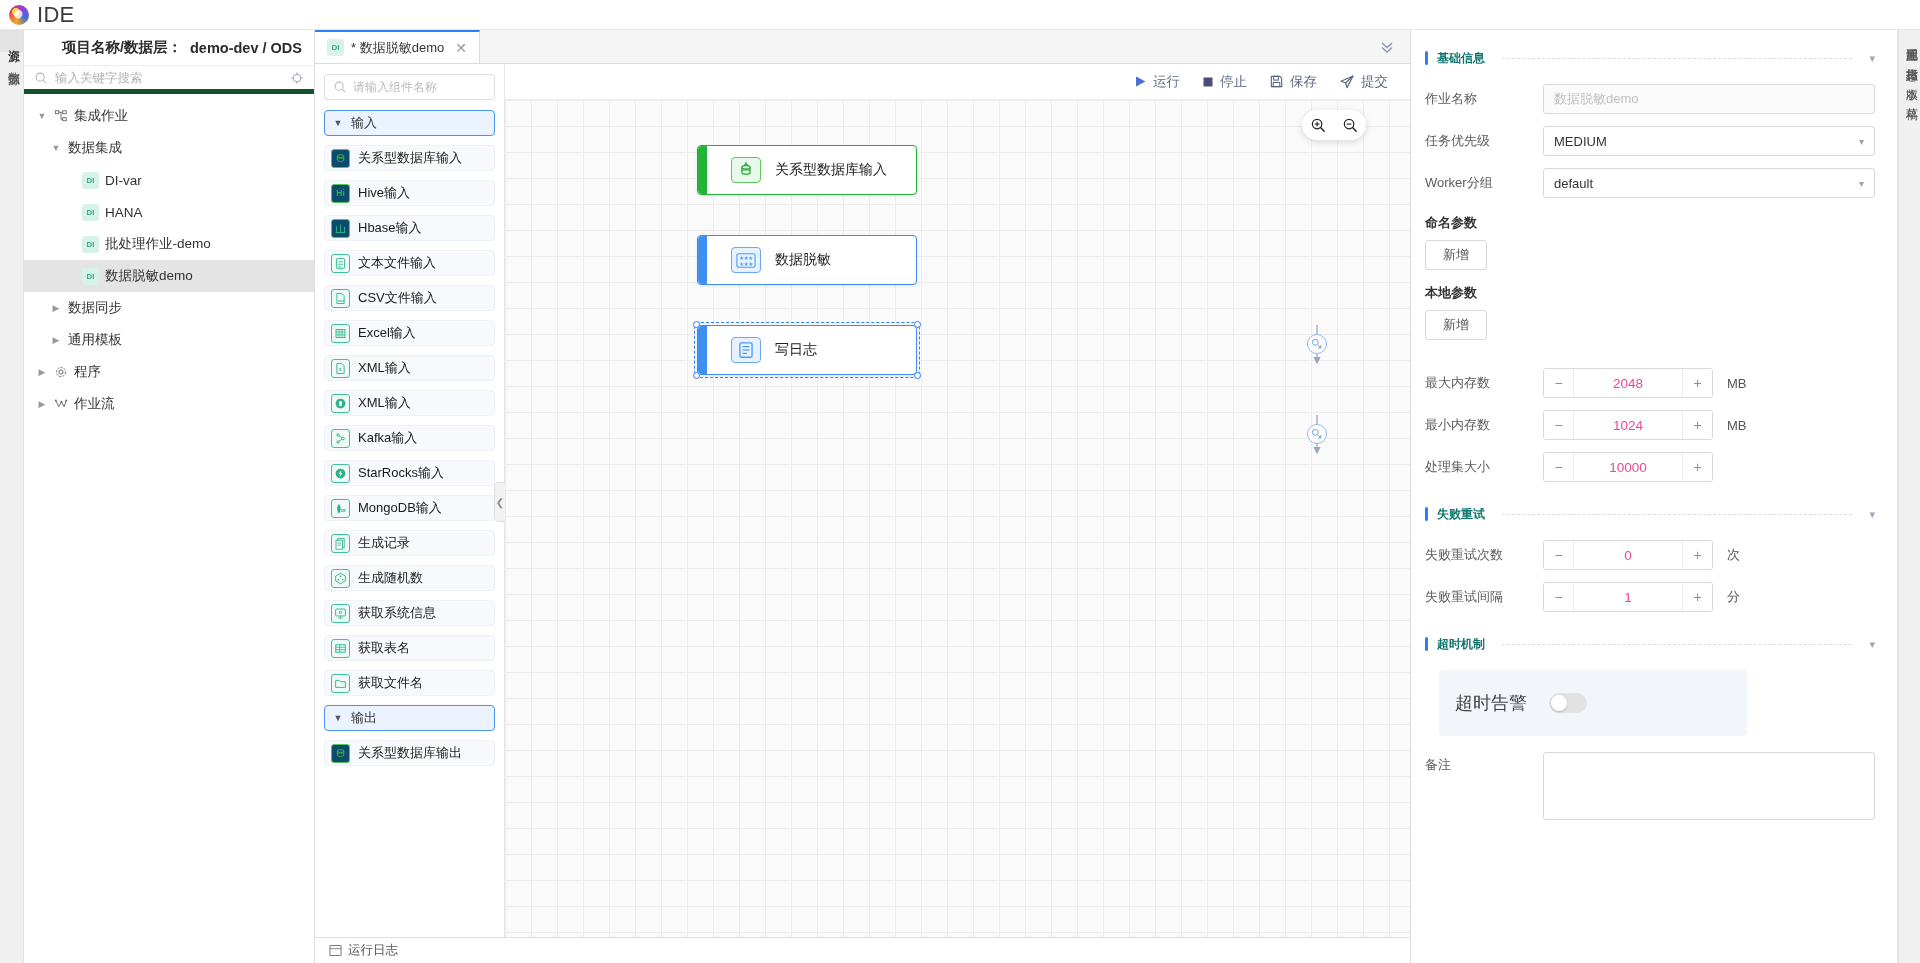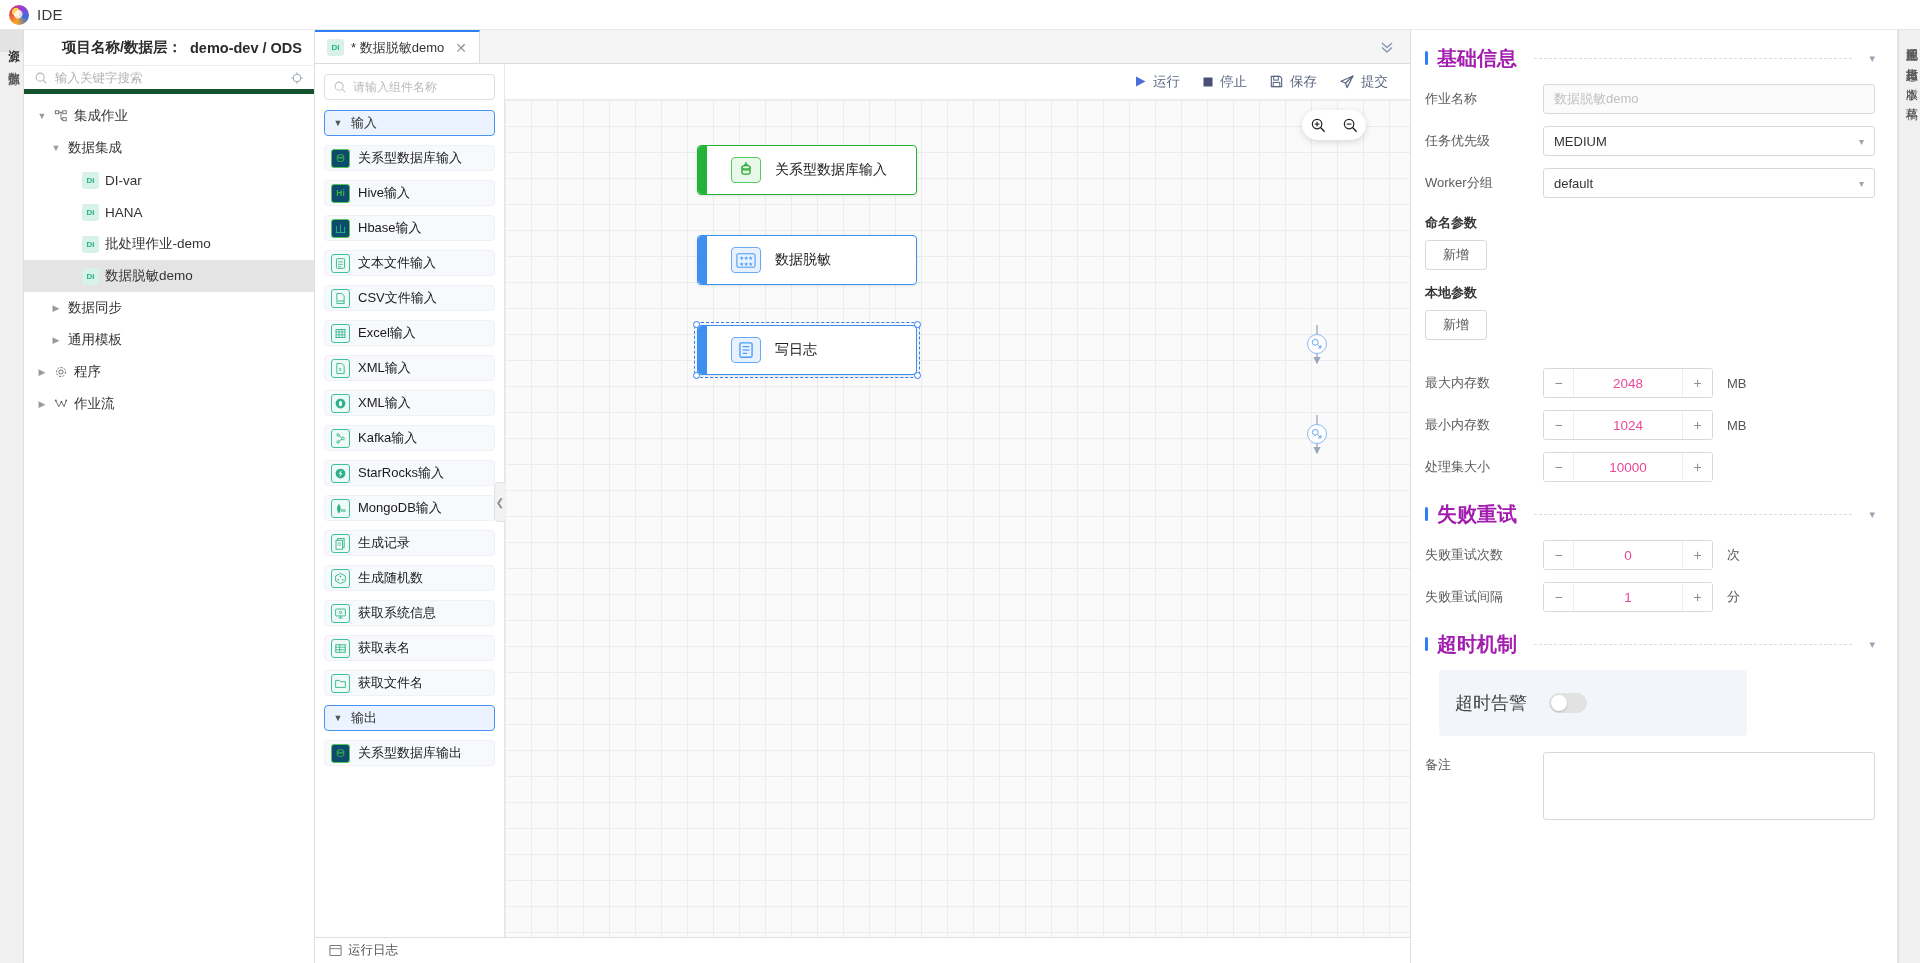--- a/index.html
+++ b/index.html
@@ -25,21 +25,21 @@
     width: 20px; height: 20px; border-radius: 50%;
     background:
       radial-gradient(circle at 35% 35%, #ffd34d 0 22%, transparent 23%),
       conic-gradient(from 200deg, #f6a623, #e8434b, #a03ad6, #3a6fd6, #f6a623);
     position: relative;
   }
   .logo-mark::after {
     content:""; position:absolute; inset:5px; border-radius:50%;
     background: radial-gradient(circle at 40% 40%, #ffffffcc 0 45%, #ffffff00 60%);
   }
-  .app-title { font-size: 15px; color: #3a3a3a; letter-spacing: .3px; }
+  .app-title { font-size: 22px; color: #3a3a3a; letter-spacing: .3px; }
 
   
   .body-row { flex: 1; display: flex; min-height: 0; }
 
   
   .rail {
     width: 24px; min-width: 24px;
     background: #f0f0f0;
     border-right: 1px solid #e0e0e0;
     display: flex; flex-direction: column; align-items: stretch;
@@ -272,21 +272,21 @@
     display:flex; flex-direction:column;
     overflow:hidden;
     border-right:1px solid #e5e5e5;
   }
   .props-inner { flex:1; padding: 14px 22px 0 14px; overflow:hidden; }
   .sec-head {
     display:flex; align-items:center; gap:9px;
     height: 28px; margin-bottom: 6px;
   }
   .sec-bar { width:3px; height:14px; background:#2d7ff9; border-radius:2px; flex:none; }
-  .sec-title { font-size:20px; font-weight:bold; color:#a21caf; white-space:nowrap; }
+  .sec-title { font-size:12px; font-weight:bold; color:#0f766e; white-space:nowrap; }
   .sec-dots { flex:1; border-bottom: 1px dashed #dcdcdc; margin: 0 8px; height:1px; }
   .sec-chev { color:#9aa4b5; font-size:11px; cursor:pointer; }
 
   .field { display:flex; align-items:center; min-height: 42px; }
   .field .flabel { width: 118px; flex:none; font-size:13px; color:#5c5c5c; }
   .ctrl {
     flex:1; height: 30px; border:1px solid #d9d9d9; border-radius:3px;
     display:flex; align-items:center; padding: 0 10px;
     font-size:13px; color:#333; background:#fff;
   }

